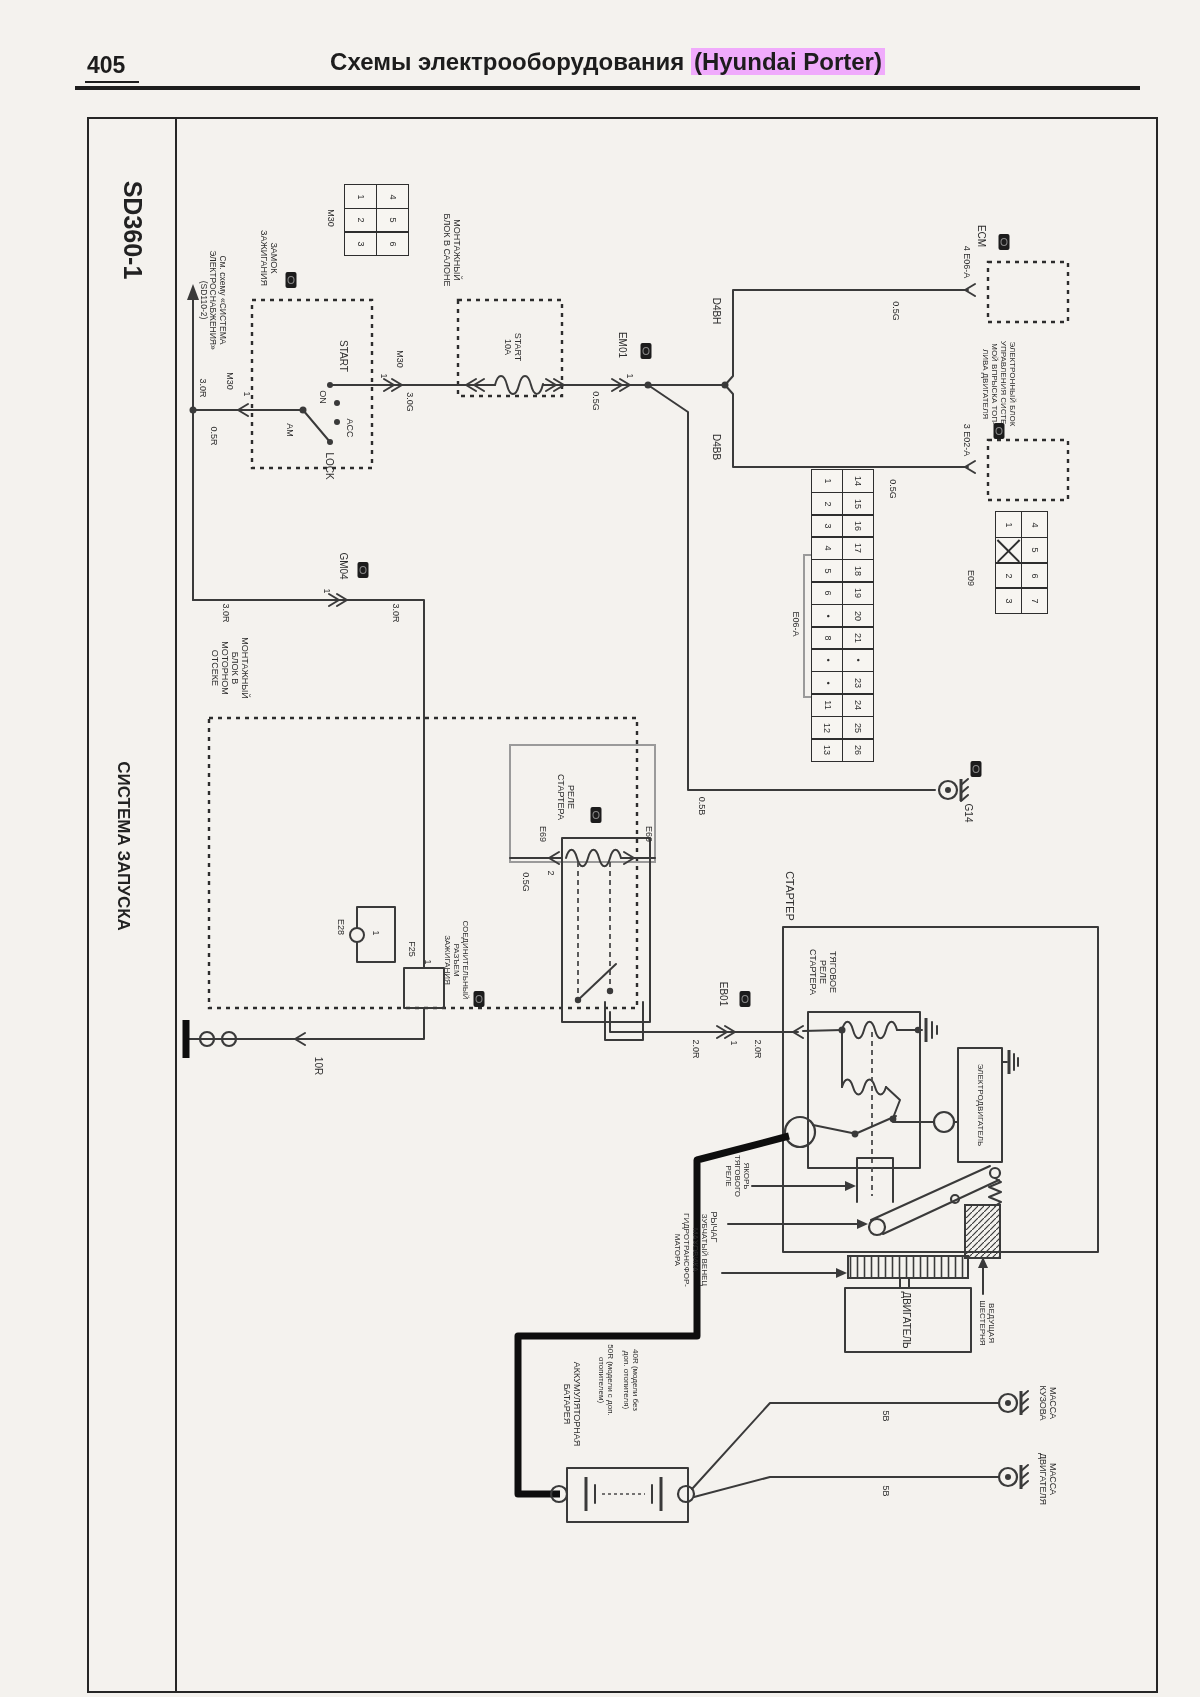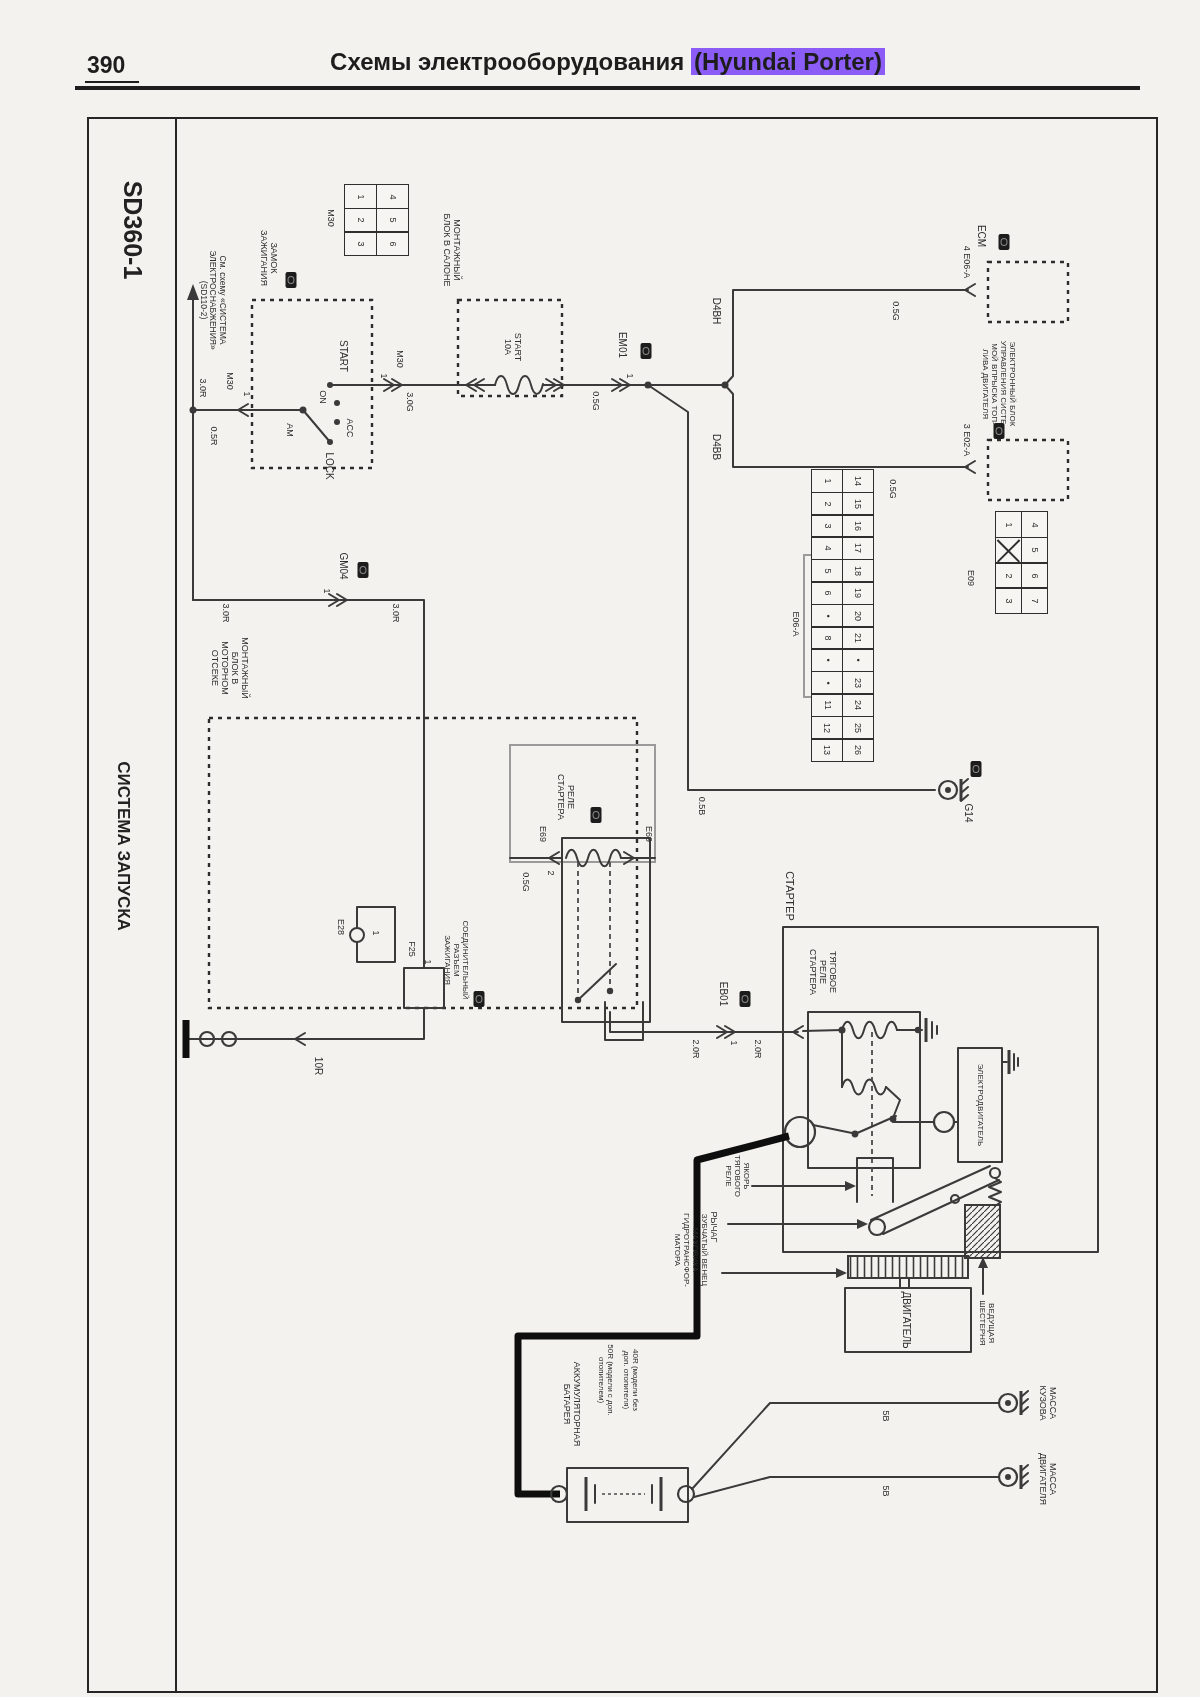--- a/index.html
+++ b/index.html
@@ -34,22 +34,22 @@
   .bd{stroke:#2c2c2c;stroke-width:2.4;stroke-dasharray:4 5;fill:none;}
   .o{stroke:#3a3a3a;stroke-width:2.2;fill:none;}
   .f{fill:#3a3a3a;stroke:none;}
   .gr{stroke:#9a9a9a;stroke-width:2;fill:none;}
   .fr{stroke:#262626;stroke-width:2;fill:none;}
 </style>
 </head>
 <body>
 
 <div class="hdr">
-  <div class="pageno">390</div>
-  <div class="htitle"><span>Схемы электрооборудования </span><span class="hl" id="hl" style="background: #8b5cf6;">(Hyundai Porter)</span></div>
+  <div class="pageno">405</div>
+  <div class="htitle"><span>Схемы электрооборудования </span><span class="hl" id="hl" style="background: #f0abfc;">(Hyundai Porter)</span></div>
 </div>
 
 <svg id="wires" width="1200" height="1697" viewBox="0 0 1200 1697">
   <defs>
     <pattern id="hv" width="7" height="22" patternUnits="userSpaceOnUse">
         <path d="M3.5,0 V22" stroke="#3a3a3a" stroke-width="1.6"></path>
       </pattern>
     <pattern id="hd" width="6" height="6" patternUnits="userSpaceOnUse">
         <path d="M0,6 L6,0" stroke="#3a3a3a" stroke-width="1.2"></path>
       </pattern>

